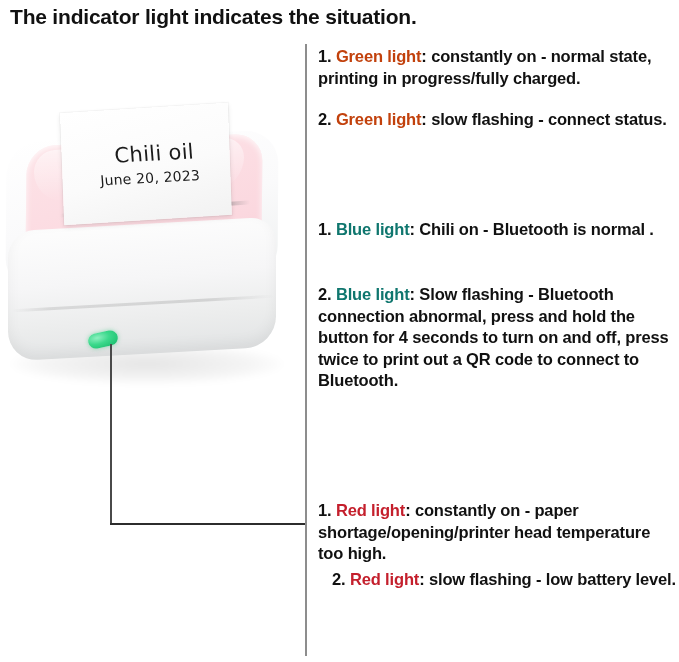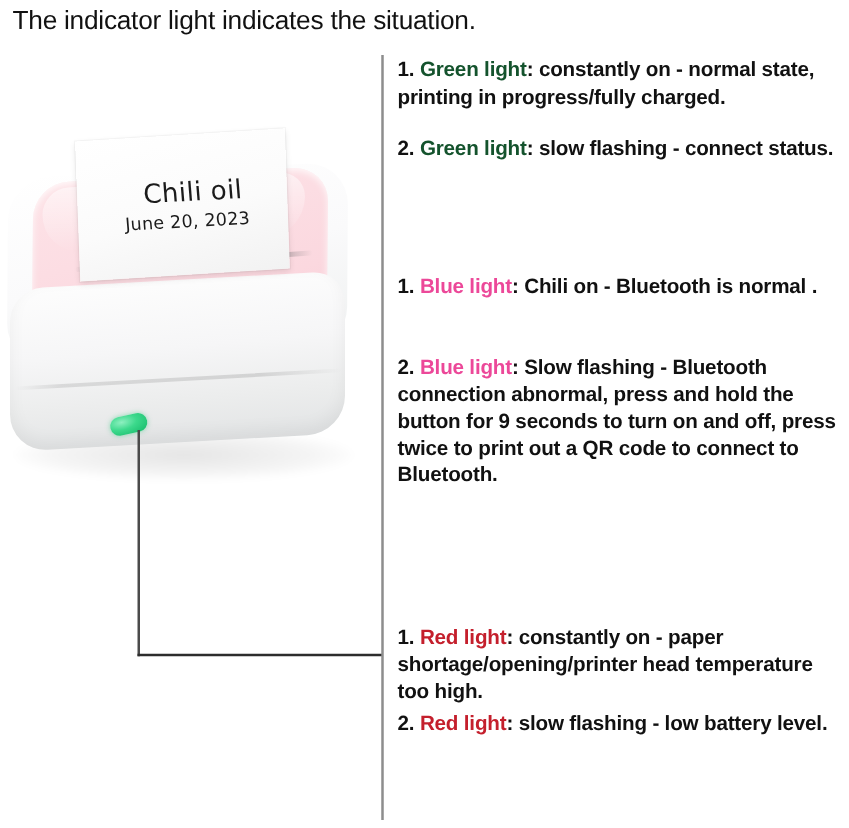--- a/index.html
+++ b/index.html
@@ -18,21 +18,21 @@
 
   
   #page-title {
     position: absolute;
     left: 10px;
     top: 0px;
     width: 660px;
     height: 34px;
     line-height: 34px;
     font-size: 21px;
-    font-weight: normal;
+    font-weight: bold;
     color: #111111;
     letter-spacing: -0.2px;
     white-space: nowrap;
   }
 
   
   #divider {
     position: absolute;
     left: 305px;
     top: 44px;
@@ -215,22 +215,22 @@
   .para {
     position: absolute;
     left: 0;
     width: 358px;
     font-size: 16.5px;
     line-height: 21.5px;
     font-weight: bold;
     color: #111111;
     letter-spacing: -0.15px;
   }
-  .kw-green { color: #14532d; }
-  .kw-blue  { color: #ec4899; }
+  .kw-green { color: #c2410c; }
+  .kw-blue  { color: #0f766e; }
   .kw-red   { color: #c41f2c; }
 </style>
 </head>
 <body>
 
 <div id="page-title">The indicator light indicates the situation.</div>
 
 <div id="printer-figure">
 
   <div class="shadow"></div>
@@ -256,16 +256,16 @@
   <div class="leader-vert"></div>
   <div class="leader-horz"></div>
 </div>
 
 <div id="divider"></div>
 
 <div id="text-column">
     <div class="para" style="top: 2px;"><span>1. </span><span class="kw-green">Green light</span><span>: constantly on - normal state, printing in progress/fully charged.</span></div>
     <div class="para" style="top: 65px;"><span>2. </span><span class="kw-green">Green light</span><span>: slow flashing - connect status.</span></div>
     <div class="para" style="top: 175px;"><span>1. </span><span class="kw-blue">Blue light</span><span>: Chili on - Bluetooth is normal .</span></div>
-    <div class="para" style="top: 240px;"><span>2. </span><span class="kw-blue">Blue light</span><span>: Slow flashing - Bluetooth connection abnormal, press and hold the button for 9 seconds to turn on and off, press twice to print out a QR code to connect to Bluetooth.</span></div>
+    <div class="para" style="top: 240px;"><span>2. </span><span class="kw-blue">Blue light</span><span>: Slow flashing - Bluetooth connection abnormal, press and hold the button for 4 seconds to turn on and off, press twice to print out a QR code to connect to Bluetooth.</span></div>
     <div class="para" style="top: 456px;"><span>1. </span><span class="kw-red">Red light</span><span>: constantly on - paper shortage/opening/printer head temperature too high.</span></div>
-    <div class="para" style="top: 525px;"><span>2. </span><span class="kw-red">Red light</span><span>: slow flashing - low battery level.</span></div>
+    <div class="para" style="top: 525px; text-align: right;"><span>2. </span><span class="kw-red">Red light</span><span>: slow flashing - low battery level.</span></div>
   </div>
 
 </body></html>

